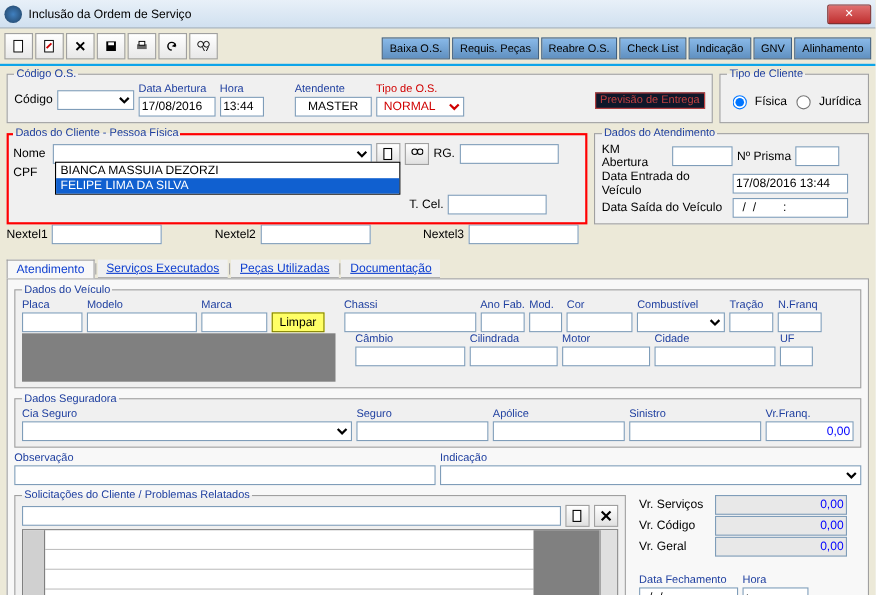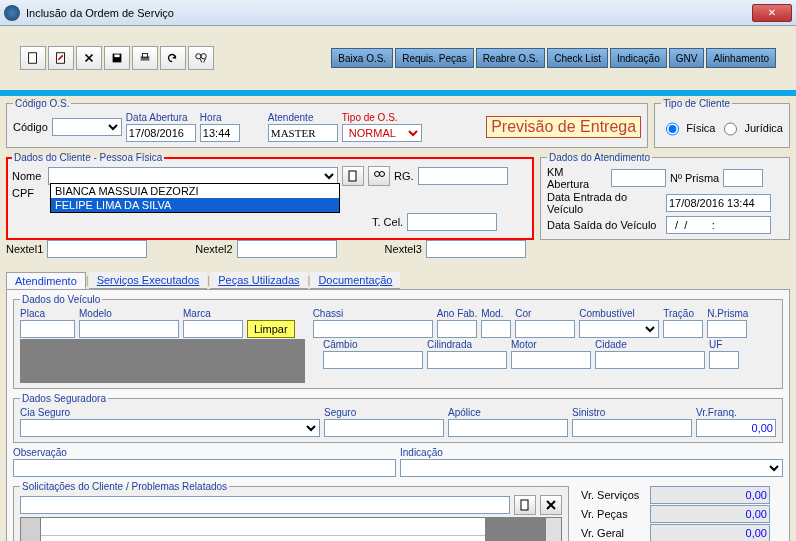--- a/index.html
+++ b/index.html
@@ -1,21 +1,21 @@
 <!DOCTYPE html>
 <html><head>
 <meta charset="utf-8">
 <style>
   * { box-sizing: border-box; font-family: Tahoma, sans-serif; font-size: 11px; }
   body { margin: 0; background: #ece9d8; width: 796px; height: 541px; overflow: hidden; }
   .titlebar { background: linear-gradient(#e8f0f8, #d0e0f0); height: 26px; display: flex; align-items: center; padding: 0 4px; border-bottom: 1px solid #8ca0b8; }
   .titlebar .icon { width: 16px; height: 16px; margin-right: 6px; background: radial-gradient(circle,#4080c0,#204060); border-radius:50%; }
   .titlebar .title { flex: 1; color: #000; }
   .titlebar .close { width: 40px; height: 18px; background: linear-gradient(#e07070,#c03030); color:#fff; text-align:center; border:1px solid #803030; border-radius:2px; font-size:10px; line-height:16px;}
-  .toolbar { background: #ece9d8; padding: 20px; display: flex; gap: 2px; align-items: center; border-bottom: 6px solid #0ea5e9;}
+  .toolbar { background: #ece9d8; padding: 4px; display: flex; gap: 2px; align-items: flex-end; border-bottom: 2px solid #0ea5e9;}
   .tbtn { width: 26px; height: 24px; background: linear-gradient(#fff,#e8e8e8); border: 1px solid #a0a0a0; display:flex; align-items:center; justify-content:center; cursor:pointer; }
   .tbtn svg { width:14px; height:14px; }
   .spacer { flex:1; }
   .actbtn { height: 20px; padding: 0 6px; background: linear-gradient(#89b9e8,#6090c0); border:1px solid #406080; color:#000; font-size:10px; cursor:pointer; }
   .content { padding: 2px 6px; }
   fieldset { border: 1px solid #a0a0a0; margin: 0; padding: 2px 6px 4px 6px; background:#f0f0f0; }
   legend { color: #2040a0; font-size: 10px; padding: 0 2px; }
   .row { display:flex; align-items:center; gap:4px; margin:1px 0; }
   label { font-size: 11px; }
   input, select { font-size:11px; border:1px solid #7f9db9; background:#fff; height:18px; padding:0 2px; }
@@ -26,21 +26,21 @@
   .tab { padding: 2px 8px; color:#1040d0; text-decoration: underline; cursor:pointer; background:#f0f0f0; border-bottom:1px solid #a0a0a0;}
   .tab.active { background:#f8f8f8; border:1px solid #a0a0a0; border-bottom:none; color:#1040d0; text-decoration:none;}
   .tab-sep { color:#a0a0a0; padding:2px 0; }
   .pane { border:1px solid #a0a0a0; background:#f8f8f8; padding:4px 6px; }
   .hdrtxt { color:#2040a0; font-size:10px; }
   .highlight { background: #1060d0; color:#fff; }
   .yellow-btn { background:#ffff66; border:1px solid #808000; padding:0 6px; height:18px; cursor:pointer;}
   .gray-block { background:#808080; }
   .num-input { text-align:right; color:#0000ff; }
   .redtext { color:#d00000; }
-  .prevbtn { border:1px solid #c04040; color:#c04040; background:#fef9c3; padding:1px 4px; cursor:pointer; font-size:16px;}
+  .prevbtn { border:1px solid #c04040; color:#c04040; background:#0f172a; padding:1px 4px; cursor:pointer; font-size:10px;}
   .col { display:flex; flex-direction:column; gap:1px; }
   .dropdown-list { position:absolute; background:#fff; border:1px solid #000; z-index:10; }
   .dropdown-list div { padding:1px 4px; cursor:pointer; }
   .tbl { border:1px solid #808080; background:#fff; display:flex; }
   .tbl .side { width:20px; background:#d0d0d0; border-right:1px solid #808080;}
   .tbl .rows { flex:1; }
   .tbl .tr { height:18px; border-bottom:1px solid #c0c0c0; display:flex;}
 </style>
 </head>
 <body>
@@ -115,21 +115,21 @@
           <label class="hdrtxt">Data Abertura</label>
           <input style="width: 70px;" value="17/08/2016">
         </div>
         <div class="col">
           <label class="hdrtxt">Hora</label>
           <input style="width: 40px;" value="13:44">
         </div>
         <div style="width:20px"></div>
         <div class="col">
           <label class="hdrtxt">Atendente</label>
-          <input style="width: 70px; text-align: left; font-family: Liberation Serif, serif;" value="MASTER">
+          <input style="width: 70px; text-align: center;" value="MASTER">
         </div>
         <div class="col">
           <label class="hdrtxt redtext">Tipo de O.S.</label>
           <select style="width:80px;color:#d00000"><option>NORMAL</option></select>
         </div>
         <div style="flex:1"></div>
         <button class="prevbtn">Previsão de Entrega</button>
       </div>
     </fieldset>
     <fieldset style="width:130px">
@@ -160,21 +160,21 @@
               <circle cx="9" cy="4" r="2.5" fill="none" stroke="#000"></circle>
             </svg>
           </div>
         <label>RG.</label>
         <input style="width: 90px;">
       </div>
       <div class="row">
         <label style="width:32px">CPF</label>
       </div>
 
-      <div class="dropdown-list" style="left:42px; top:20px; width:290px">
+      <div class="dropdown-list" style="left:42px; top:20px; width:314px">
         <div>BIANCA MASSUIA DEZORZI</div>
         <div class="highlight">FELIPE LIMA DA SILVA</div>
       </div>
       <div class="row" style="margin-top:14px">
         <label style="margin-left:360px">T. Cel.</label>
         <input style="width: 90px;">
       </div>
     </fieldset>
     <fieldset style="width:250px">
       <legend>Dados do Atendimento</legend>
@@ -253,21 +253,21 @@
           </div>
         <div class="col">
             <label class="hdrtxt">Combustível</label>
             <select style="width:80px"></select>
           </div>
         <div class="col">
             <label class="hdrtxt">Tração</label>
             <input style="width: 40px;">
           </div>
         <div class="col">
-            <label class="hdrtxt">N.Prisma</label>
+            <label class="hdrtxt">N.Franq</label>
             <input style="width: 40px;">
           </div>
       </div>
       <div class="row" style="align-items:stretch">
         <div class="gray-block" style="width:285px;height:44px"></div>
         <div style="width:10px"></div>
         <div class="col">
             <label class="hdrtxt">Câmbio</label>
             <input style="width: 100px;">
           </div>
@@ -354,21 +354,21 @@
           <div class="gray-block" style="width:60px"></div>
           <div style="width:16px;background:#e0e0e0;border-left:1px solid #808080"></div>
         </div>
       </fieldset>
       <div style="width:210px;padding:4px 0 16px 8px">
         <div class="row">
             <label style="width:65px">Vr. Serviços</label>
             <input class="num-input" style="width: 120px; background: rgb(232, 232, 232);" readonly="" value="0,00">
           </div>
         <div class="row">
-            <label style="width:65px">Vr. Peças</label>
+            <label style="width:65px">Vr. Código</label>
             <input class="num-input" style="width: 120px; background: rgb(232, 232, 232);" readonly="" value="0,00">
           </div>
         <div class="row">
             <label style="width:65px">Vr. Geral</label>
             <input class="num-input" style="width: 120px; background: rgb(232, 232, 232);" readonly="" value="0,00">
           </div>
         <div class="row" style="margin-top:16px">
           <div class="col">
               <label class="hdrtxt">Data Fechamento</label>
               <input style="width: 90px;" value="  /  /">

